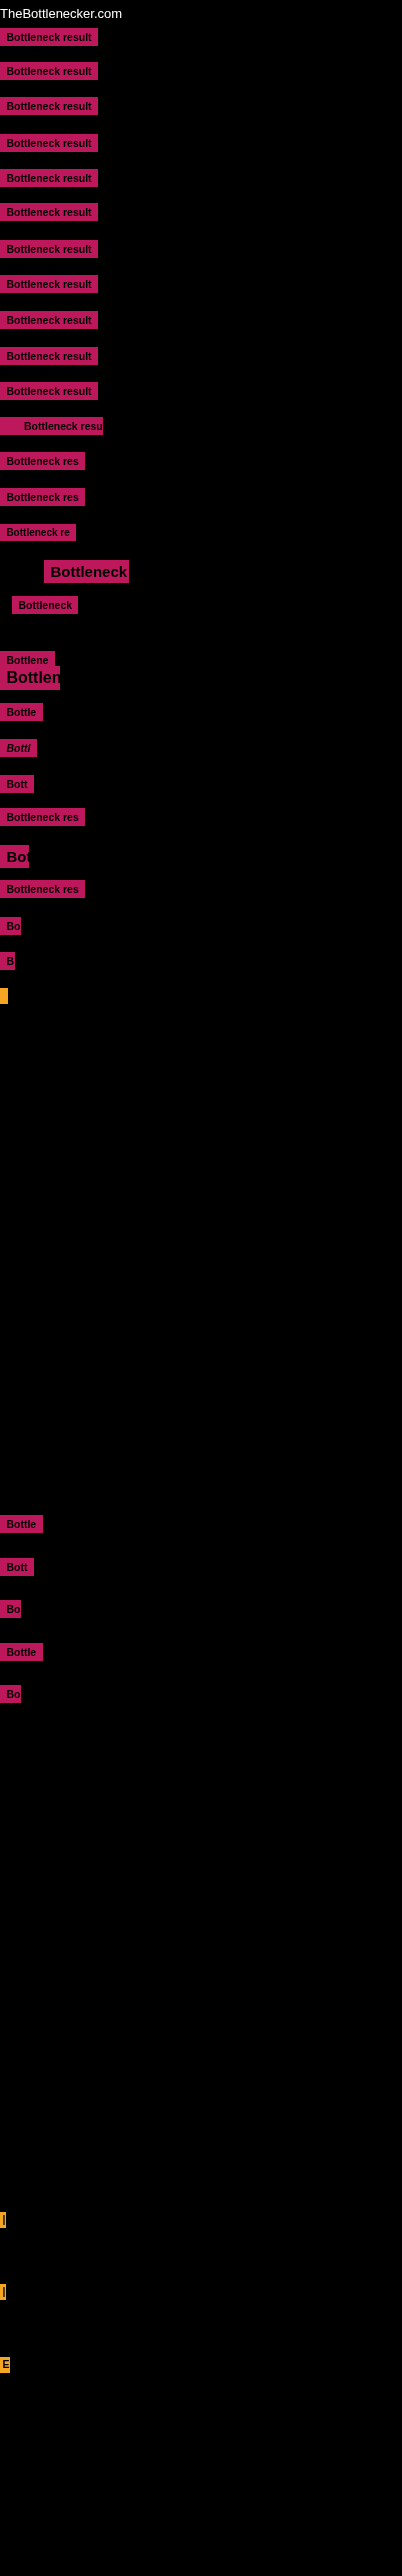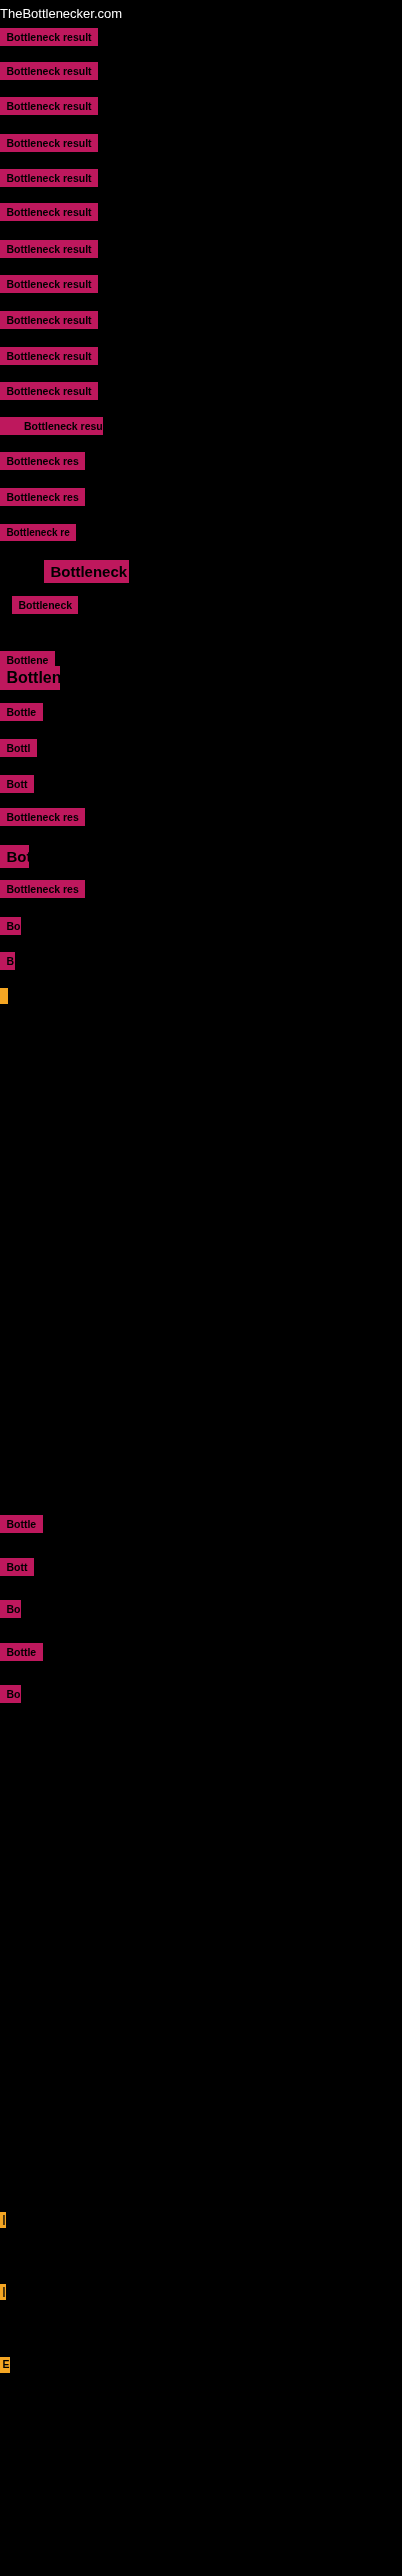--- a/index.html
+++ b/index.html
@@ -54,21 +54,21 @@
     <div class="badge" style="position: absolute; top: 354px; left: 0px; max-width: 108px; font-size: 10.5px;">Bottleneck result</div>
     <div class="badge" style="position: absolute; top: 389px; left: 0px; max-width: 103px; font-size: 10.5px; padding-left: 24px;">Bottleneck resu</div>
     <div class="badge" style="position: absolute; top: 424px; left: 0px; max-width: 98px; font-size: 10.5px;">Bottleneck res</div>
     <div class="badge" style="position: absolute; top: 460px; left: 0px; max-width: 95px; font-size: 10.5px;">Bottleneck res</div>
     <div class="badge" style="position: absolute; top: 496px; left: 0px; max-width: 90px; font-size: 10px;">Bottleneck re</div>
     <div class="badge" style="position: absolute; top: 532px; left: 12px; max-width: 85px; font-size: 15px; margin-left: 32px;">Bottleneck r</div>
     <div class="badge" style="position: absolute; top: 568px; left: 12px; max-width: 76px; font-size: 10.5px;">Bottleneck</div>
     <div class="badge" style="position: absolute; top: 603px; left: 0px; max-width: 64px; font-size: 10.5px; margin-top: 20px;">Bottlene</div>
     <div class="badge" style="position: absolute; top: 638px; left: 0px; max-width: 60px; font-size: 16px;">Bottlen</div>
     <div class="badge" style="position: absolute; top: 675px; left: 0px; max-width: 50px; font-size: 10.5px;">Bottle</div>
-    <div class="badge" style="position: absolute; top: 711px; left: 0px; max-width: 42px; font-size: 10.5px;">Bottl</div>
+    <div class="badge" style="position: absolute; top: 711px; left: 0px; max-width: 42px; font-size: 10.5px; font-style: italic;">Bottl</div>
     <div class="badge" style="position: absolute; top: 747px; left: 0px; max-width: 35px; font-size: 10.5px;">Bott</div>
     <div class="badge" style="position: absolute; top: 780px; left: 0px; max-width: 101px; font-size: 10.5px;">Bottleneck res</div>
     <div class="badge" style="position: absolute; top: 817px; left: 0px; max-width: 29px; font-size: 15px;">Bot</div>
     <div class="badge" style="position: absolute; top: 852px; left: 0px; max-width: 105px; font-size: 10.5px;">Bottleneck res</div>
     <div class="badge" style="position: absolute; top: 889px; left: 0px; max-width: 21px; font-size: 10.5px;">Bo</div>
     <div class="badge" style="position: absolute; top: 924px; left: 0px; max-width: 14.5px; font-size: 10.5px;">B</div>
     <div style="position: absolute; top: 960px; left: 0px; background-color: rgb(245, 166, 35); width: 8px; height: 16px; display: inline-block;"></div>
     <div class="badge" style="position: absolute; top: 1487px; left: 0px; max-width: 44px; font-size: 10.5px;">Bottle</div>
     <div class="badge" style="position: absolute; top: 1530px; left: 0px; max-width: 35px; font-size: 10.5px;">Bott</div>
     <div class="badge" style="position: absolute; top: 1572px; left: 0px; max-width: 21px; font-size: 10.5px;">Bo</div>

